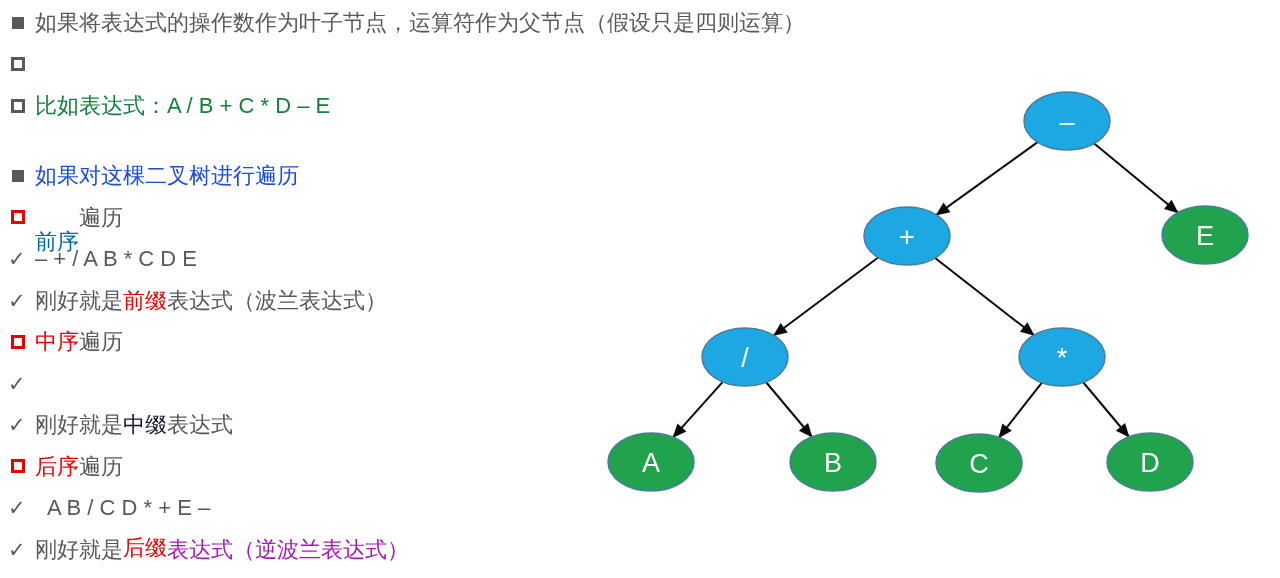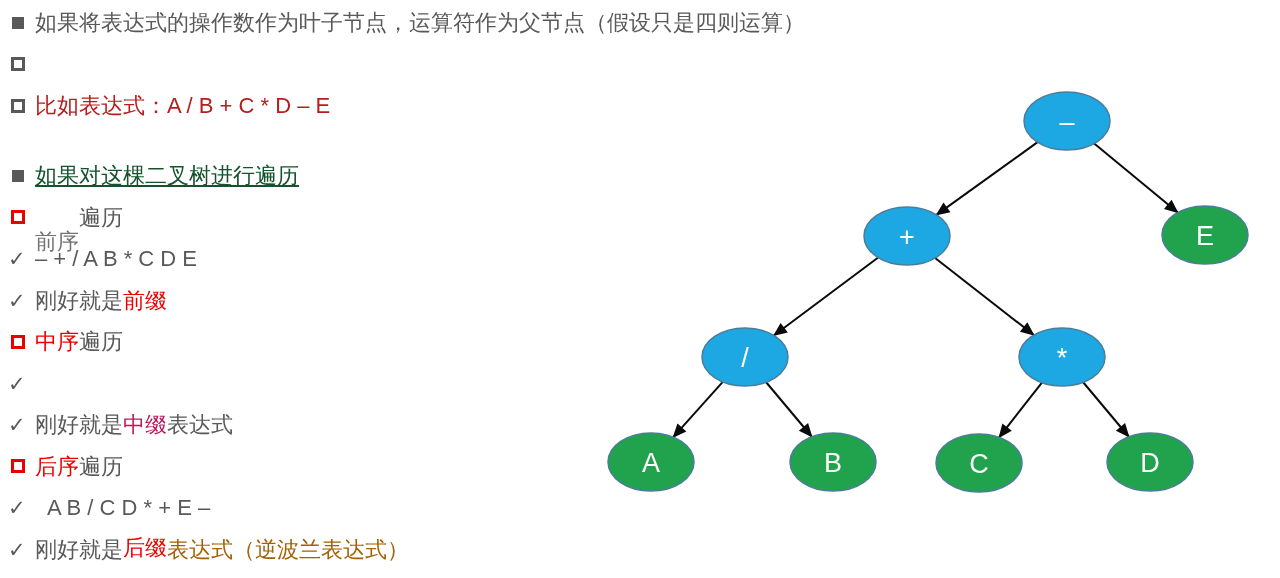--- a/index.html
+++ b/index.html
@@ -54,66 +54,67 @@
       </div>
       <div class="line">
         <span class="bul">
           <span class="sq-open" style="border-color: rgb(89, 89, 89);"></span>
         </span>
       </div>
       <div class="line">
         <span class="bul">
           <span class="sq-open" style="border-color: rgb(89, 89, 89);"></span>
         </span>
-        <span class="seg" style="color: #b91c1c;">比如表达式：A / B + C * D – E</span>
+        <span class="seg" style="color: #15803d;">比如表达式：A / B + C * D – E</span>
       </div>
       <div class="line gap">
         <span class="bul">
           <span class="sq-filled" style="background: rgb(89, 89, 89);"></span>
         </span>
-        <span class="seg" style="color: #14532d; text-decoration: underline;">如果对这棵二叉树进行遍历</span>
+        <span class="seg" style="color: #1d4ed8;">如果对这棵二叉树进行遍历</span>
       </div>
       <div class="line">
         <span class="bul">
           <span class="sq-open" style="border-color: rgb(235, 0, 0);"></span>
         </span>
-        <span class="seg" style="color: #737373; margin-top: 48px;">前序</span>
+        <span class="seg" style="color: #0369a1; margin-top: 48px;">前序</span>
         <span class="seg" style="color: rgb(89, 89, 89);">遍历</span>
       </div>
       <div class="line">
         <span class="bul">
           <span class="check-glyph" style="color: rgb(89, 89, 89);">✓</span>
         </span>
         <span class="seg" style="color: rgb(89, 89, 89);">– + / A B * C D E</span>
       </div>
       <div class="line">
         <span class="bul">
           <span class="check-glyph" style="color: rgb(89, 89, 89);">✓</span>
         </span>
         <span class="seg" style="color: rgb(89, 89, 89);">刚好就是</span>
         <span class="seg" style="color: rgb(235, 0, 0); font-family: Liberation Serif, serif;">前缀</span>
+        <span class="seg" style="color: rgb(89, 89, 89);">表达式（波兰表达式）</span>
       </div>
       <div class="line">
         <span class="bul">
           <span class="sq-open" style="border-color: rgb(235, 0, 0);"></span>
         </span>
         <span class="seg" style="color: rgb(235, 0, 0);">中序</span>
         <span class="seg" style="color: rgb(89, 89, 89);">遍历</span>
       </div>
       <div class="line">
         <span class="bul">
           <span class="check-glyph" style="color: rgb(89, 89, 89);">✓</span>
         </span>
       </div>
       <div class="line">
         <span class="bul">
           <span class="check-glyph" style="color: rgb(89, 89, 89);">✓</span>
         </span>
         <span class="seg" style="color: rgb(89, 89, 89);">刚好就是</span>
-        <span class="seg" style="color: #be185d;">中缀</span>
+        <span class="seg" style="color: #0f172a;">中缀</span>
         <span class="seg" style="color: rgb(89, 89, 89); text-align: right;">表达式</span>
       </div>
       <div class="line">
         <span class="bul">
           <span class="sq-open" style="border-color: rgb(235, 0, 0);"></span>
         </span>
         <span class="seg" style="color: rgb(235, 0, 0);">后序</span>
         <span class="seg" style="color: rgb(89, 89, 89);">遍历</span>
       </div>
       <div class="line">
@@ -121,21 +122,21 @@
           <span class="check-glyph" style="color: rgb(89, 89, 89);">✓</span>
         </span>
         <span class="seg" style="color: rgb(89, 89, 89); margin-left: 12px;">A B / C D * + E –</span>
       </div>
       <div class="line">
         <span class="bul">
           <span class="check-glyph" style="color: rgb(89, 89, 89);">✓</span>
         </span>
         <span class="seg" style="color: rgb(89, 89, 89);">刚好就是</span>
         <span class="seg" style="color: rgb(235, 0, 0); font-family: Liberation Mono, monospace;">后缀</span>
-        <span class="seg" style="color: #a16207;">表达式（逆波兰表达式）</span>
+        <span class="seg" style="color: #a21caf;">表达式（逆波兰表达式）</span>
       </div>
     </div>
   <svg class="tree" id="tree" width="1280" height="578" viewBox="0 0 1280 578">
     <defs>
       <marker id="arrowhead" markerUnits="userSpaceOnUse" markerWidth="18" markerHeight="14" refX="14" refY="7" orient="auto">
         <path d="M1,1 L15,7 L1,13 Z" fill="#0a0a0a"></path>
       </marker>
     </defs>
     <g id="tree-edges">
         <line x1="1037.5768235604244" y1="142.14790806594502" x2="936.4231764395756" y2="214.85209193405498" stroke="#0a0a0a" stroke-width="2" marker-end="url(#arrowhead)"></line>

